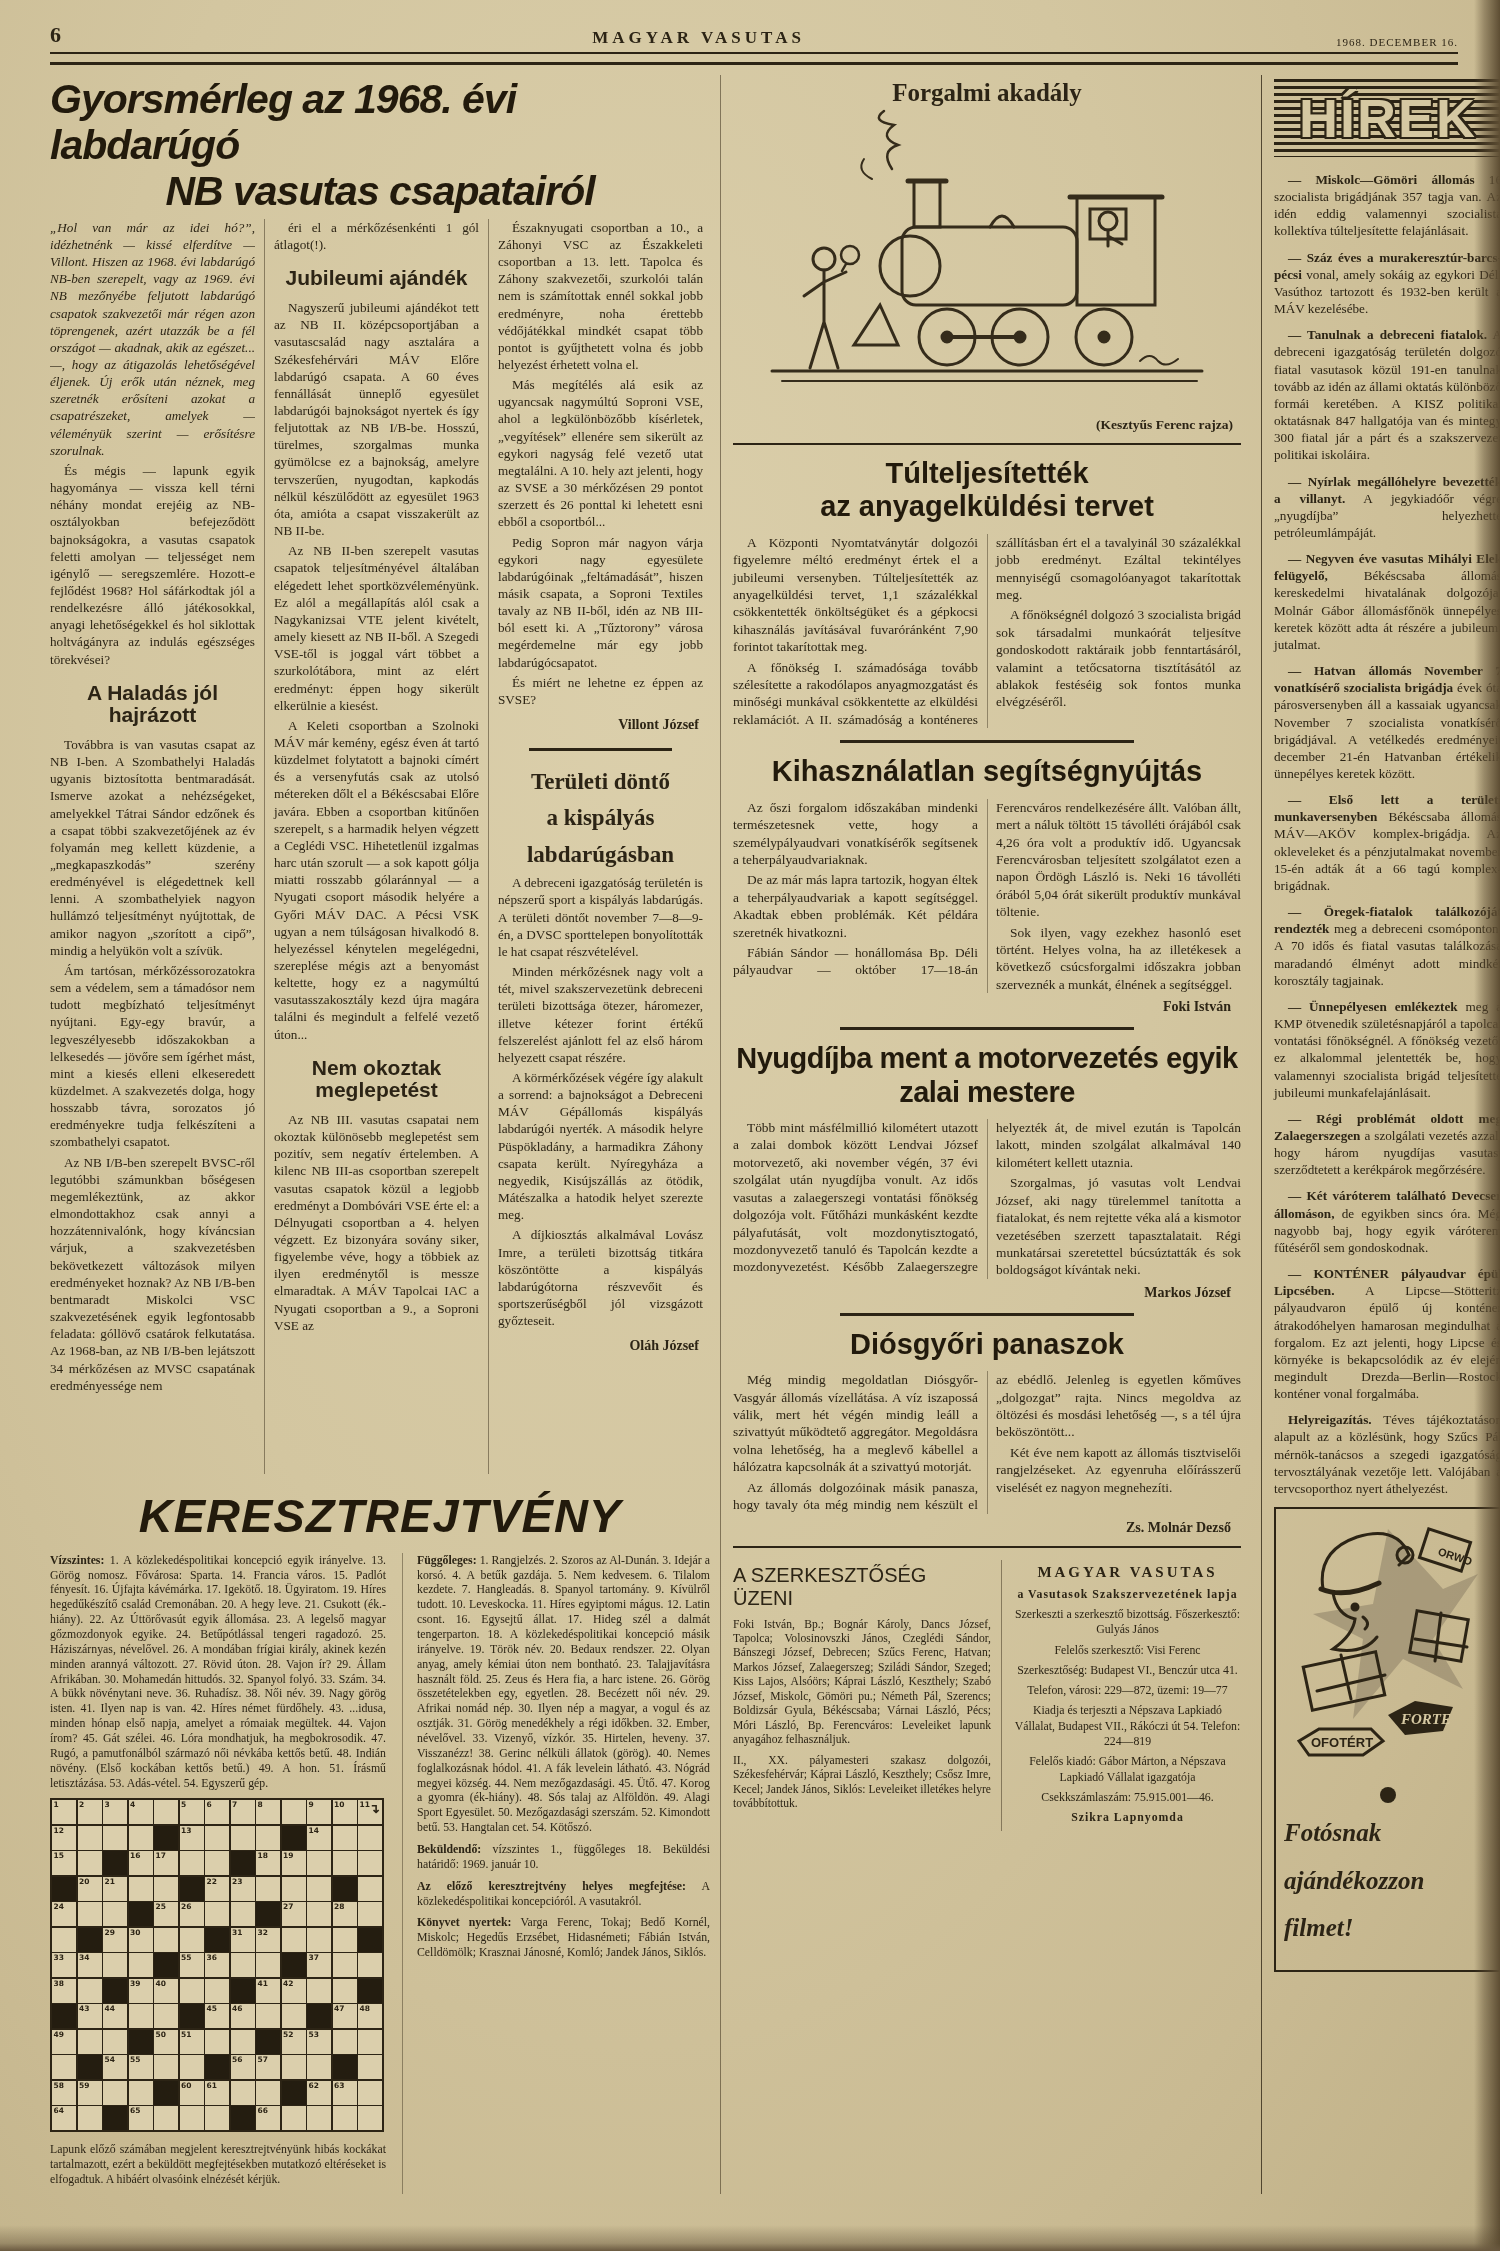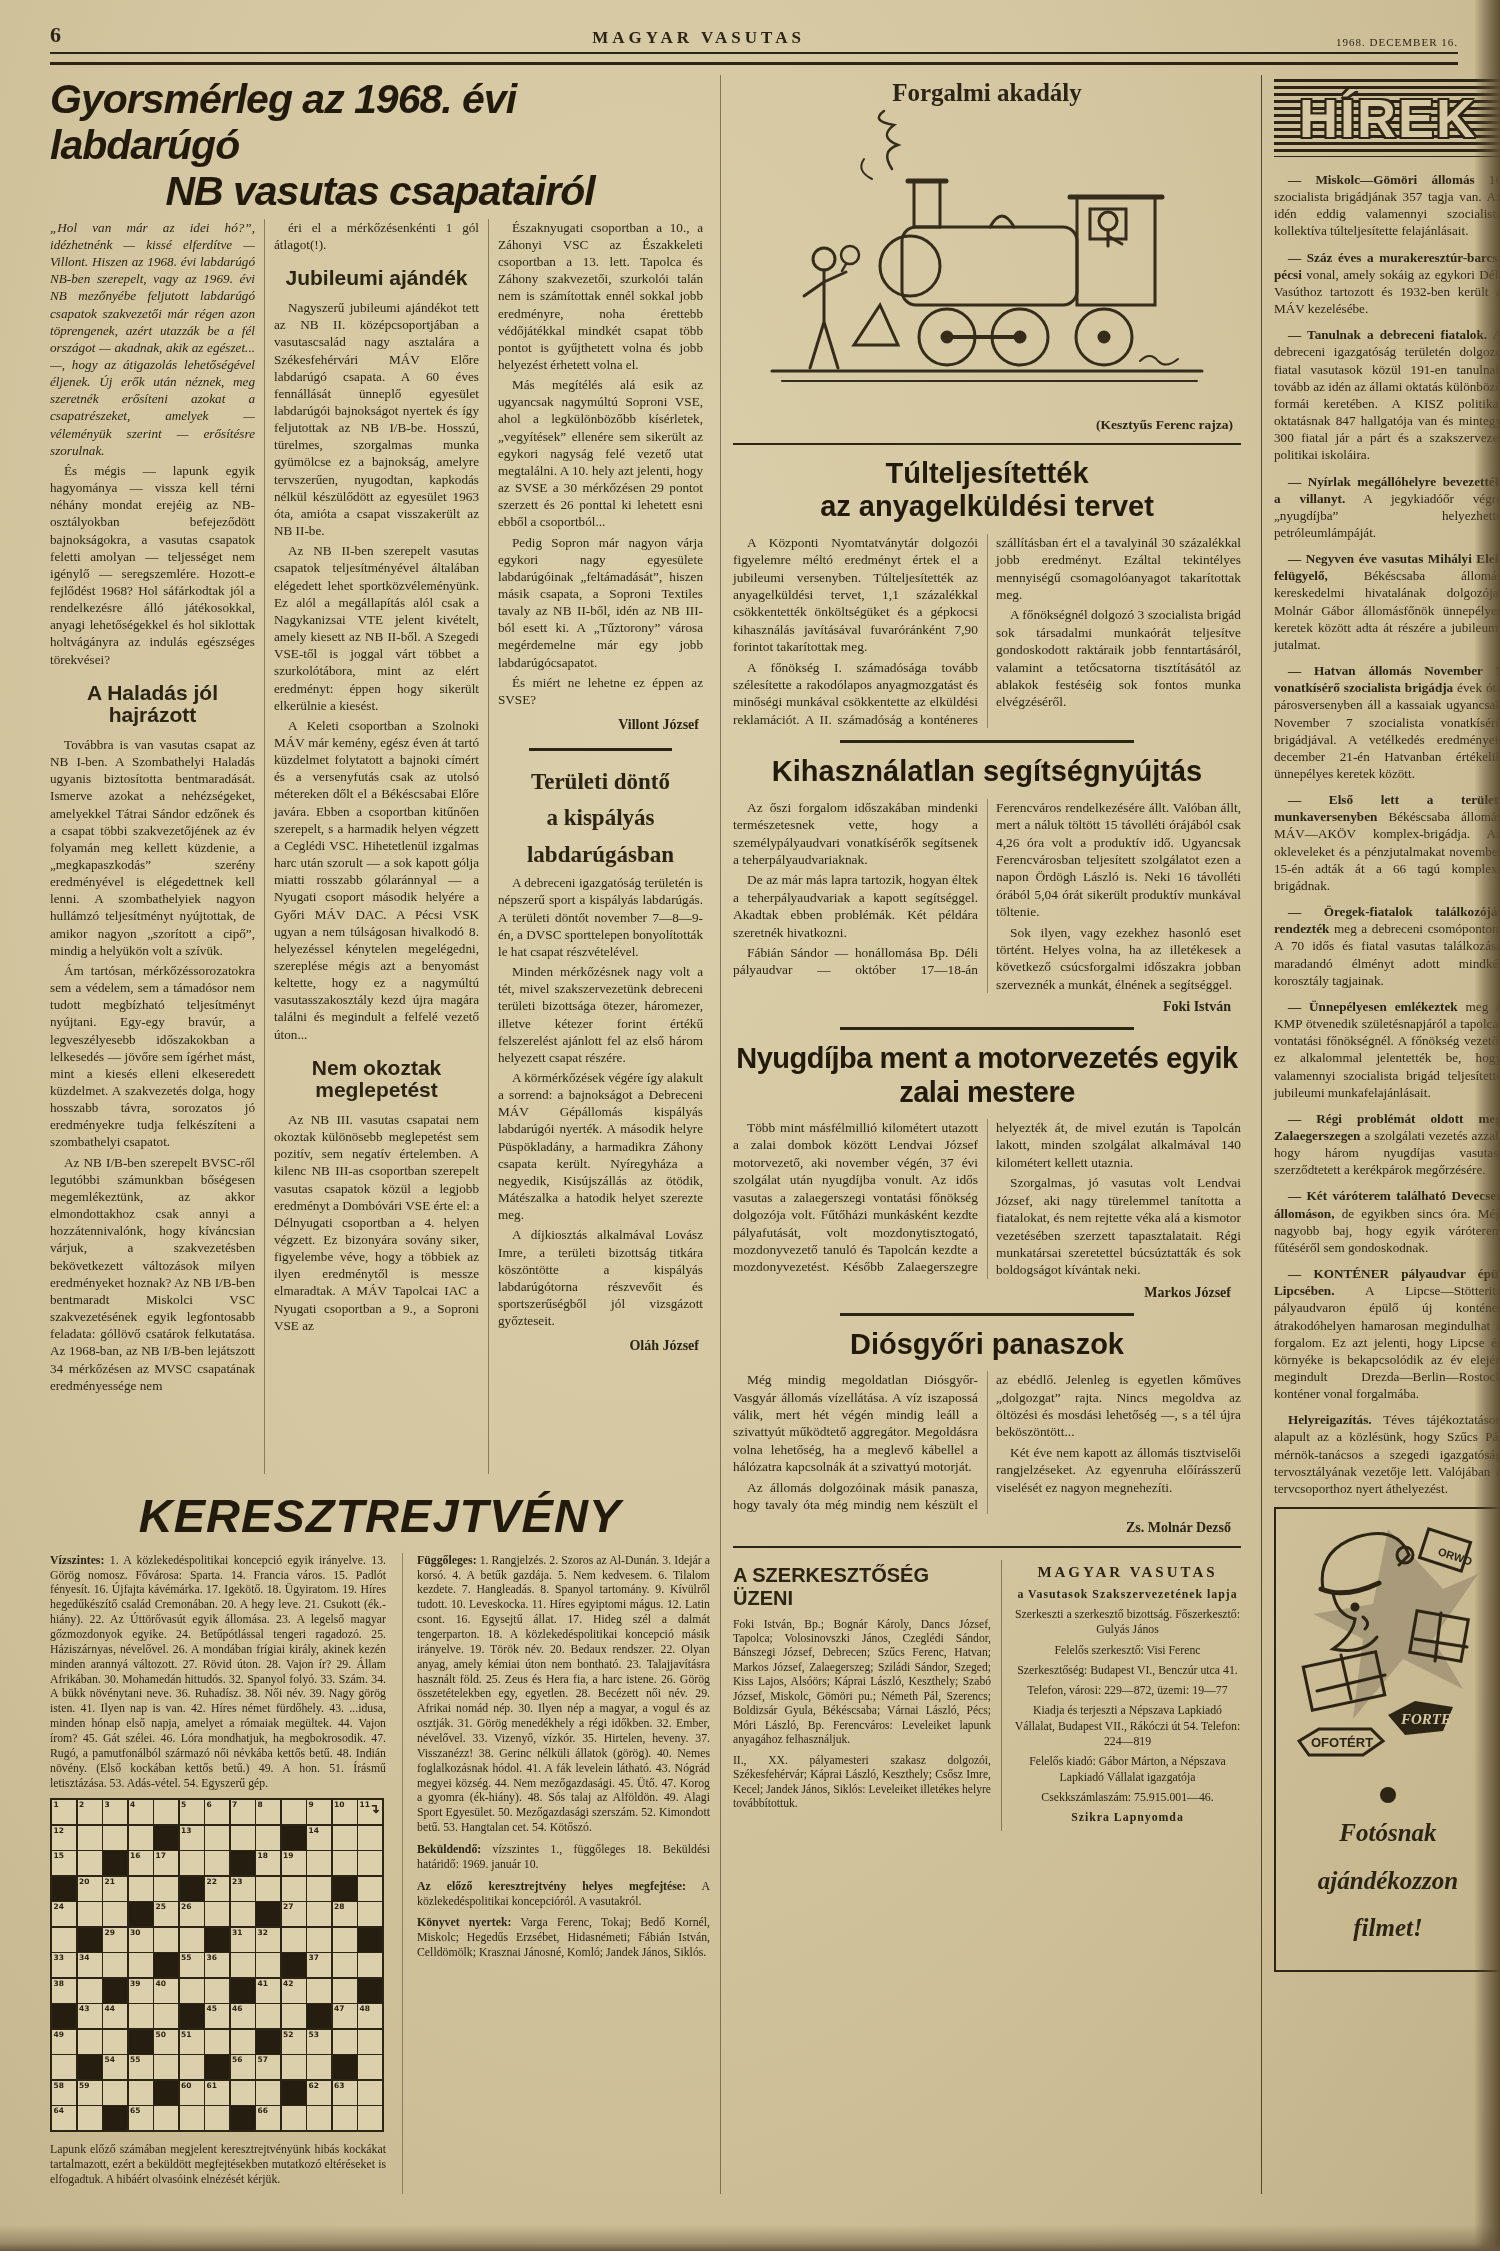--- a/index.html
+++ b/index.html
@@ -51,38 +51,38 @@
   .art-title{font-family:"Liberation Sans", sans-serif;font-weight:bold;font-size:29px;
     line-height:1.15;text-align:center;margin:2px 0 10px 0;color:#221a0c;}
   .art-title.cond{letter-spacing:-0.5px;}
   .art-body{column-count:2;column-gap:18px;column-rule:1px solid rgba(60,48,28,.45);
     font-size:13.4px;line-height:1.3;text-align:justify;}
   .art-sig{text-align:right;font-weight:bold;font-size:14px;margin:6px 10px 2px 0;}
 
   
   .bottom-row{display:flex;margin-top:4px;}
   .szerk{width:258px;flex:none;padding-right:10px;border-right:1px solid rgba(60,48,28,.5);}
-  .szerk-title{font-family:"Liberation Sans", sans-serif;font-weight:bold;font-size:20px;margin:4px 0 8px 0;}
+  .szerk-title{font-family:"Liberation Sans", sans-serif;font-weight:normal;font-size:20px;margin:4px 0 8px 0;}
   .szerk p{font-size:11.6px;line-height:1.25;text-align:justify;margin:0 0 6px 0;}
   .imprint{flex:1;padding-left:12px;text-align:center;}
   .imp-line{font-size:11.8px;line-height:1.3;margin-bottom:5px;}
   .imp-bold{font-weight:bold;letter-spacing:1px;}
   .imp-title{font-weight:bold;font-size:15px;letter-spacing:3px;margin:4px 0 6px 0;}
 
   
   .hirek-logo{position:relative;height:78px;margin:4px 0 14px 0;
     background:repeating-linear-gradient(180deg,#2c2415 0 3px, rgba(0,0,0,0) 3px 7px);
     display:flex;align-items:center;justify-content:center;}
   .hirek-logo span{font-family:"Liberation Sans", sans-serif;font-weight:900;font-size:54px;
     letter-spacing:2px;color:#d5c8a2;
     text-shadow:-2px -2px 0 #2c2415, 2px -2px 0 #2c2415, -2px 2px 0 #2c2415, 2px 2px 0 #2c2415;}
   .hir{font-size:13.2px;line-height:1.3;text-align:justify;margin:0 0 9px 0;text-indent:14px;}
   .hir b{font-family:"Liberation Serif", serif;}
   .ad-box{border:2.5px solid #2c2415;margin-top:10px;padding:10px 8px 18px 8px;}
-  .ad-slogan{font-style:italic;font-weight:bold;font-size:25px;text-align:center;line-height:1.9;}
+  .ad-slogan{font-style:italic;font-weight:bold;font-size:25px;text-align:left;line-height:1.9;}
   .ad-dot{width:16px;height:16px;border-radius:50%;background:#2c2415;margin:18px auto 6px auto;}
 
   
   .cw{margin-top:14px;}
   .cw-title{font-family:"Liberation Sans", sans-serif;font-style:italic;font-weight:700;
     font-size:47px;letter-spacing:1px;text-align:center;margin:6px 0 10px 0;color:#221a0c;}
   .cw-body{display:flex;gap:16px;}
   .cw-leftcol{width:336px;flex:none;}
   .cw-rightcol{flex:1;border-left:1px solid rgba(60,48,28,.45);padding-left:14px;}
   .cw p{font-size:11.8px;line-height:1.26;text-align:justify;margin:0 0 7px 0;}

